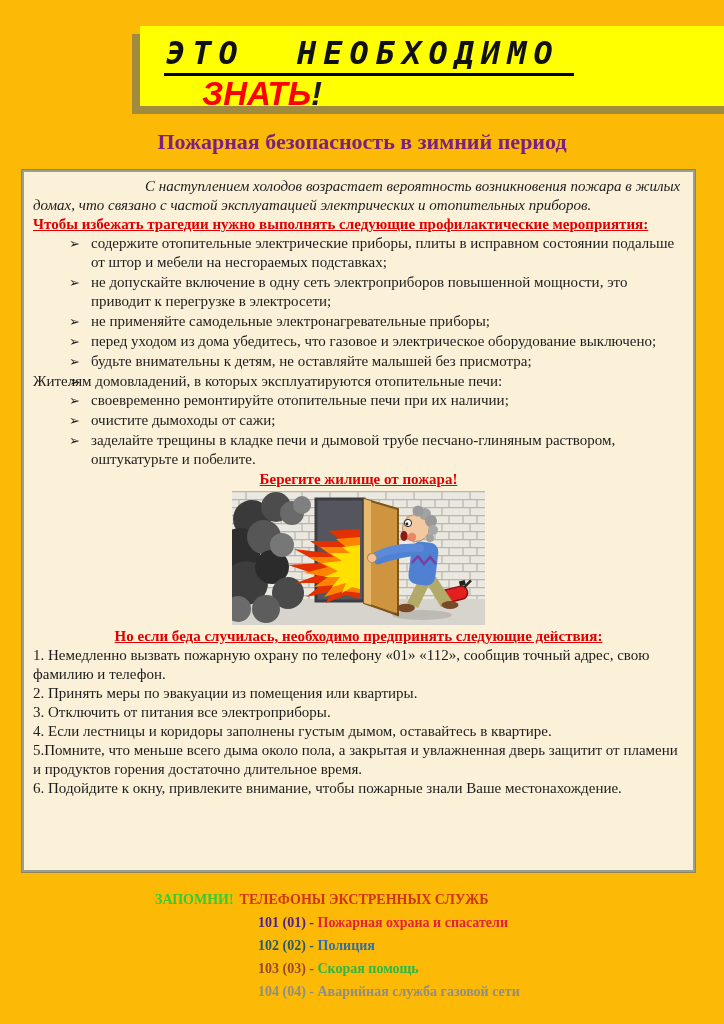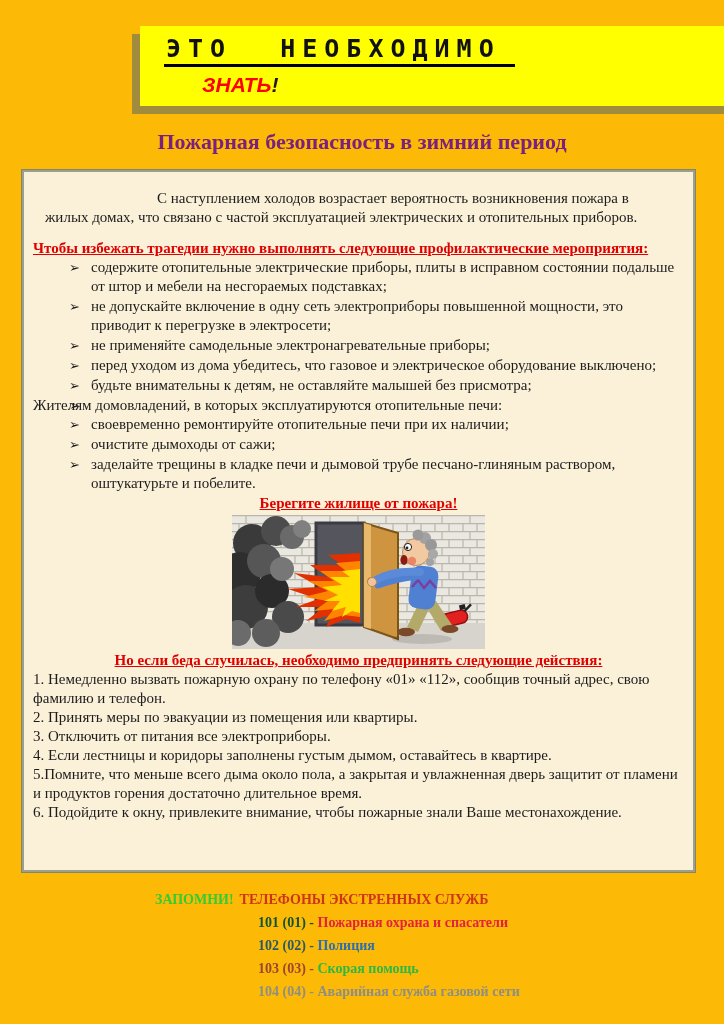--- a/index.html
+++ b/index.html
@@ -6,38 +6,38 @@
   body{
     width:724px;height:1024px;position:relative;overflow:hidden;
     background:#FCB905;
     font-family:"Liberation Serif", serif;
   }
   
   .banner-shadow{position:absolute;left:132px;top:34px;width:592px;height:80px;background:#A08C3C;}
   .banner{position:absolute;left:140px;top:26px;width:584px;height:80px;background:#FFFF00;padding-top:8px;box-sizing:border-box;}
   .banner-line1{
     display:inline-block;margin-left:24px;
-    font-family:"DejaVu Sans Mono", monospace;font-weight:bold;
-    font-size:25px;color:#111;letter-spacing:7px;word-spacing:26px;
+    font-family:"DejaVu Sans Mono", monospace;font-weight:bold;font-style:italic;
+    font-size:32px;color:#111;letter-spacing:7px;word-spacing:26px;
     border-bottom:3px solid #000;padding:0 14px 1px 2px;
   }
-  .banner-line2{margin:1px 0 0 62px;font-family:"Liberation Sans", sans-serif;font-weight:bold;font-style:italic;font-size:21px;line-height:33px;}
+  .banner-line2{margin:1px 0 0 62px;font-family:"Liberation Sans", sans-serif;font-weight:bold;font-style:italic;font-size:33px;line-height:33px;}
   .banner-line2 .znat{color:#FF0000;}
   .banner-line2 .excl{color:#1a1a1a;}
   
   .page-title{position:absolute;left:0;top:129px;width:724px;text-align:center;
     font-weight:bold;font-size:22px;color:#7A2080;}
   
   .content-box{
     position:absolute;left:22px;top:170px;width:673px;height:702px;box-sizing:border-box;
     background:#FBF0D8;border:2px solid #99A08D;outline:1px solid #8a8460;
     padding:5px 9px 4px 9px;overflow:hidden;
     font-size:15px;line-height:19px;color:#1c1c1c;
   }
-  .intro{ text-indent:112px;margin:12px;}
+  .intro{ text-indent:112px;margin:0;font-style:italic;}
   .red-heading{color:#E00000;font-weight:bold;text-decoration:underline;margin:0;}
   .red-center{color:#E00000;font-weight:bold;text-decoration:underline;margin:0;text-align:center;}
   ul.arrow-list{list-style:none;margin:0;padding:0 0 0 36px;}
   ul.arrow-list li{position:relative;padding-left:22px;margin:0 0 1px 0;}
   ul.arrow-list li .arrow{position:absolute;left:0;top:0;font-size:13px;color:#1c1c1c;}
   .plain-line{margin:0;}
   .actions p{margin:0;}
   
   .cartoon-wrap{width:253px;height:134px;margin:2px auto 2px auto;}
   .cartoon-wrap svg{display:block;}
@@ -58,21 +58,21 @@
   </div>
 </div>
 
 <div class="page-title">Пожарная безопасность в зимний период</div>
 
 <div class="content-box">
   <p class="intro">С наступлением холодов возрастает вероятность возникновения пожара в жилых домах, что связано с частой эксплуатацией электрических и отопительных приборов.</p>
   <p class="red-heading">Чтобы избежать трагедии нужно выполнять следующие профилактические мероприятия:</p>
   <ul class="arrow-list">
     <li><span class="arrow">➢</span><span>содержите отопительные электрические приборы, плиты в исправном состоянии подальше от штор и мебели на несгораемых подставках;</span></li>
-    <li><span class="arrow">➢</span><span>не допускайте включение в одну сеть электроприборы повышенной мощности, это приводит к перегрузке в электросети;</span></li>
+    <li><span class="arrow">➢</span><span>не допускайте включение в одну сеть электроприборов повышенной мощности, это приводит к перегрузке в электросети;</span></li>
     <li><span class="arrow">➢</span><span>не применяйте самодельные электронагревательные приборы;</span></li>
     <li><span class="arrow">➢</span><span>перед уходом из дома убедитесь, что газовое и электрическое оборудование выключено;</span></li>
     <li><span class="arrow">➢</span><span>будьте внимательны к детям, не оставляйте малышей без присмотра;</span></li>
     <li><span class="arrow">➢</span></li>
   </ul>
   <p class="plain-line">Жителям домовладений, в которых эксплуатируются отопительные печи:</p>
   <ul class="arrow-list">
     <li><span class="arrow">➢</span><span>своевременно ремонтируйте отопительные печи при их наличии;</span></li>
     <li><span class="arrow">➢</span><span>очистите дымоходы от сажи;</span></li>
     <li><span class="arrow">➢</span><span>заделайте трещины в кладке печи и дымовой трубе песчано-глиняным раствором, оштукатурьте и побелите.</span></li>
@@ -158,21 +158,21 @@
     <p>6. Подойдите к окну, привлеките внимание, чтобы пожарные знали Ваше местонахождение.</p>
   </div>
 </div>
 
 <div class="footer">
   <div class="line1">
     <span class="remember" style="color: rgb(51, 204, 51);">ЗАПОМНИ!</span><span style="color: rgb(206, 52, 24);">ТЕЛЕФОНЫ ЭКСТРЕННЫХ СЛУЖБ</span>
   </div>
   <div class="phones">
     <div>
-      <span style="color: #14532d;">101 (01) - </span><span style="color: rgb(228, 32, 64);">Пожарная охрана и спасатели</span>
+      <span style="color: #4c1d95;">101 (01) - </span><span style="color: rgb(228, 32, 64);">Пожарная охрана и спасатели</span>
     </div>
     <div>
       <span style="color: rgb(42, 90, 102);">102 (02) - </span><span style="color: rgb(43, 111, 176);">Полиция</span>
     </div>
     <div>
       <span style="color: rgb(156, 69, 48);">103 (03) - </span><span style="color: rgb(45, 184, 69);">Скорая помощь</span>
     </div>
     <div>
       <span style="color: rgb(142, 142, 130);">104 (04) - </span><span style="color: rgb(142, 142, 130);">Аварийная служба газовой сети</span>
     </div>

